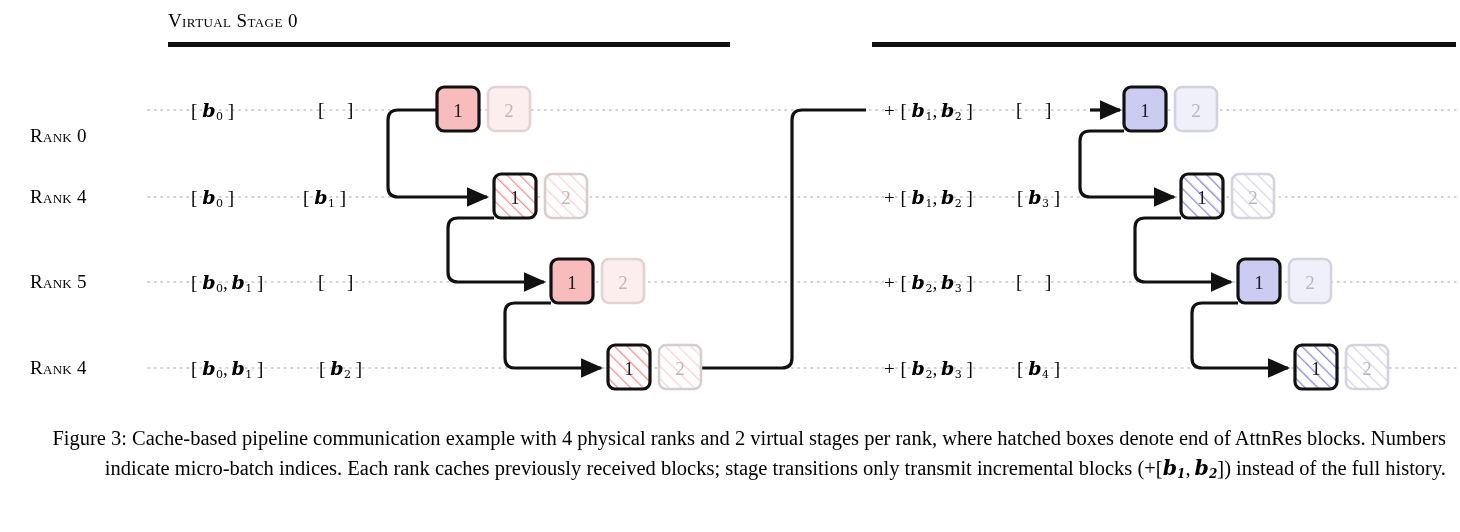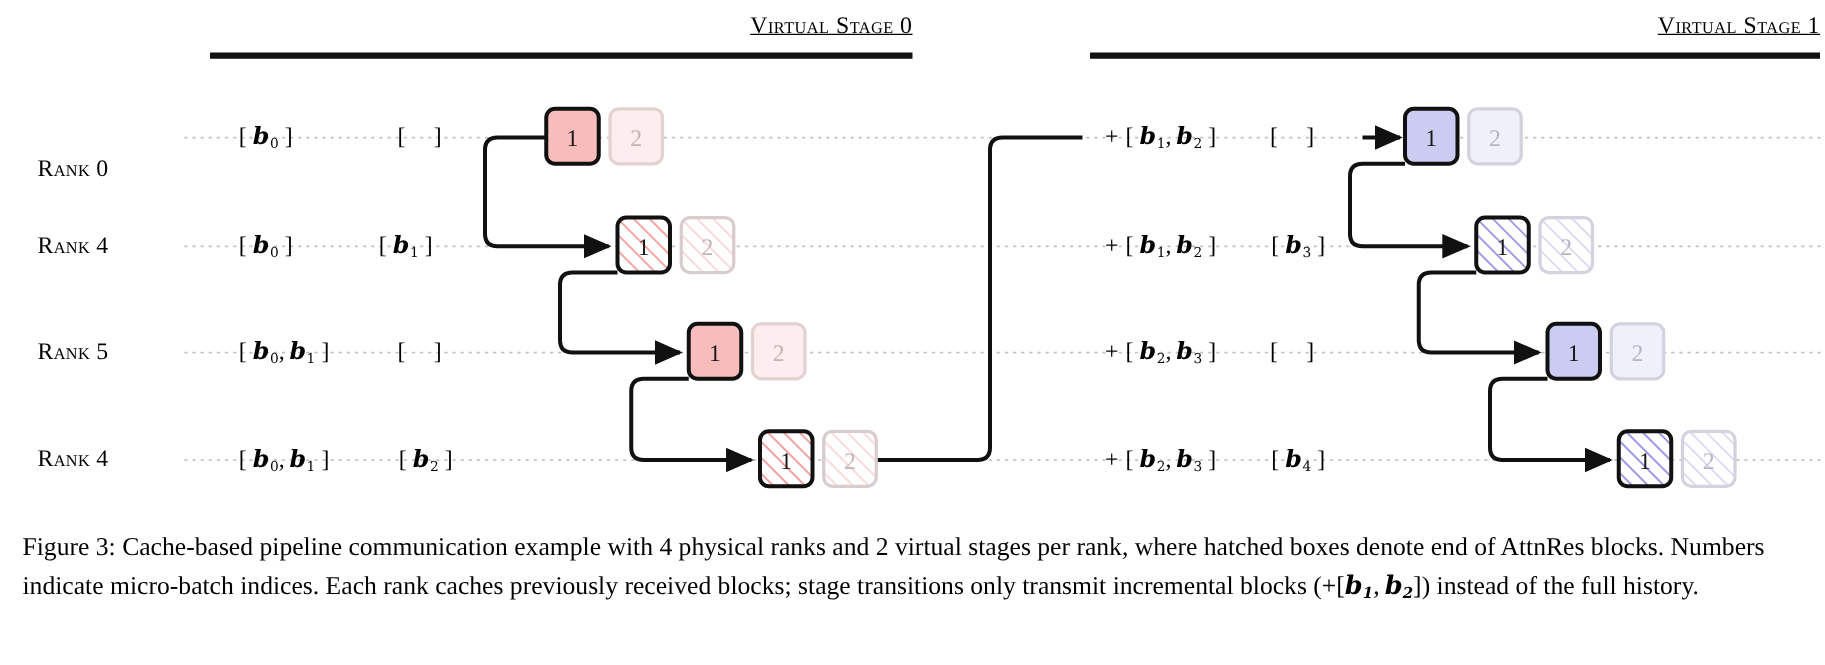--- a/index.html
+++ b/index.html
@@ -10,22 +10,21 @@
   }
   #figure{position:absolute;left:0;top:0;width:1460px;height:532px;}
   svg#canvas{position:absolute;left:0;top:0;width:1460px;height:410px;}
 
   .stage-title{
     position:absolute;
     font-variant:small-caps;
     font-size:19px;
     letter-spacing:.4px;
     white-space:nowrap;
-    text-align:right;
-    text-decoration:underline;
+    text-align:left;
   }
   .rule{position:absolute;background:#111;height:5px;}
 
   .rank-label{
     position:absolute;
     font-variant:small-caps;
     font-size:19px;
     letter-spacing:.3px;
     white-space:nowrap;
     transform:translateY(-50%);
@@ -38,34 +37,33 @@
     font-family:"Liberation Serif","DejaVu Serif",serif;
   }
   .expr .bv{font-style:italic;font-weight:bold;font-family:"DejaVu Serif",serif;}
   .expr sub{font-size:11px;font-style:normal;font-weight:normal;
             vertical-align:baseline;position:relative;top:3px;padding-left:.5px;}
   .expr .brk{padding:0 1px;}
   .expr .emptybr{letter-spacing:9px;}
 
   .caption{
     position:absolute;left:18px;top:423px;width:1428px;
-    font-size:20.5px;line-height:30px;text-align:left;
+    font-size:20.5px;line-height:30px;text-align:right;
   }
   .caption .bv{font-style:italic;font-weight:bold;font-family:"DejaVu Serif",serif;}
   .caption sub{font-size:12px;vertical-align:baseline;position:relative;top:3px;}
 </style>
 </head>
 <body>
 
 <div id="figure">
 
   <div class="stage-title" style="left:168px;top:10px;width:562px;">Virtual Stage 0</div>
   <div class="rule" style="left:168px;top:42px;width:562px;"></div>
 
-  <div class="stage-title" style="left:872px;top:10px;width:584px;">Virtual Stage 1</div>
   <div class="rule" style="left:872px;top:42px;width:584px;"></div>
 
   <svg id="canvas" viewBox="0 0 1460 410" xmlns="http://www.w3.org/2000/svg">
     <defs>
       <marker id="ah" viewBox="0 0 10 10" refX="9" refY="5" markerWidth="7" markerHeight="7" orient="auto-start-reverse">
         <path d="M0,0.6 L10,5 L0,9.4 z" fill="#111"></path>
       </marker>
 
       <pattern id="hatch-red" width="9" height="9" patternTransform="rotate(-45)" patternUnits="userSpaceOnUse">
         <rect width="9" height="9" fill="#ffffff"></rect>

